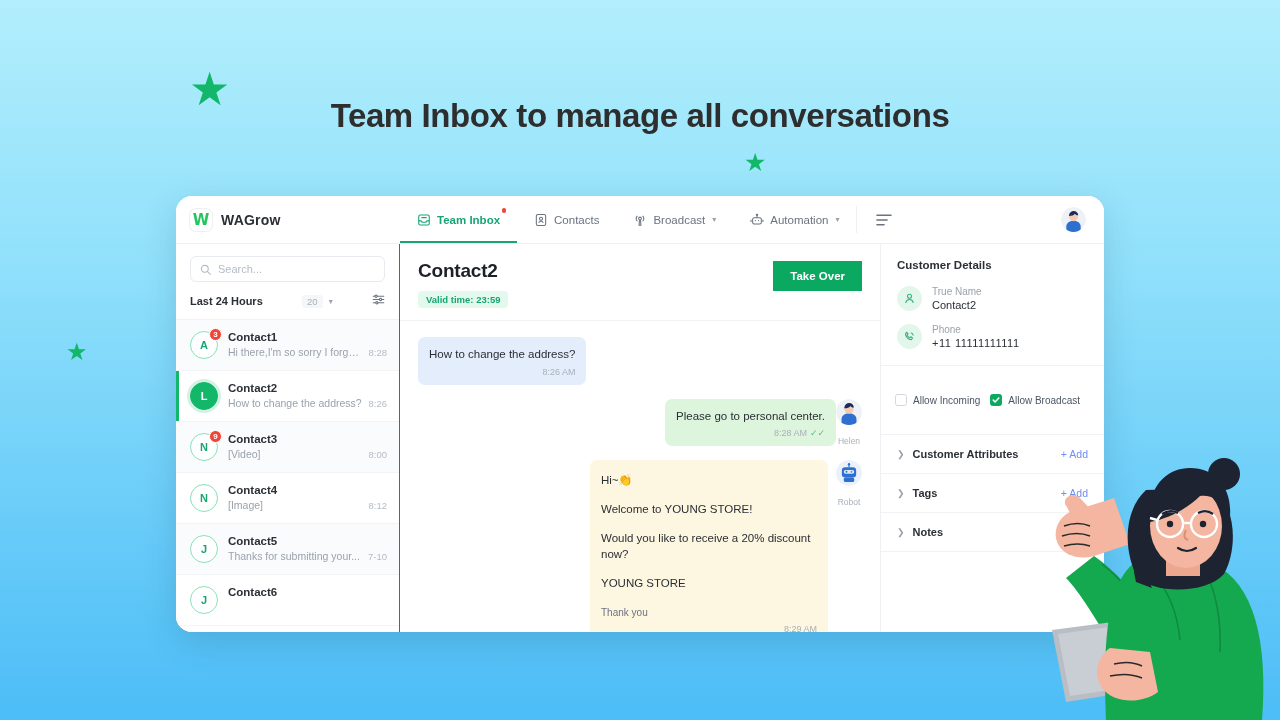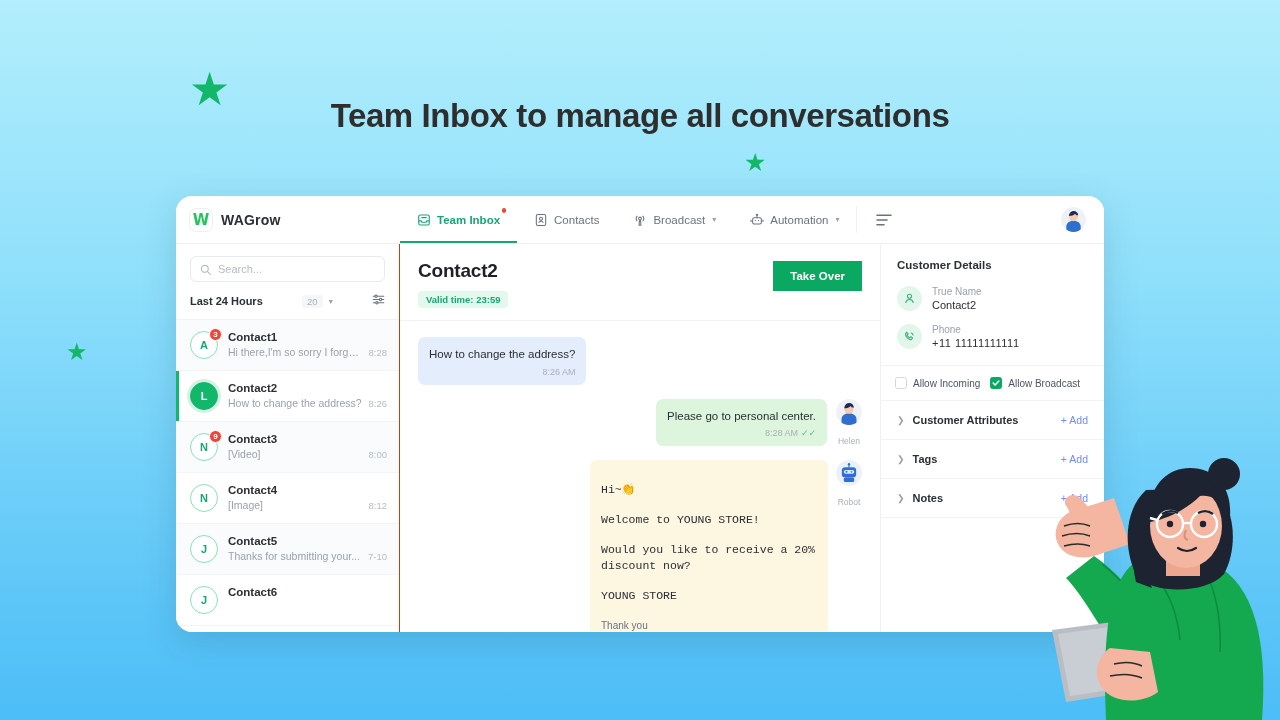--- a/index.html
+++ b/index.html
@@ -146,29 +146,29 @@
     font-size:9.5px; font-weight:bold; padding:3px 8px; border-radius:4px;
   }
   .takeover {
     position:absolute; right:18px; top:17px;
     background:#0aa860; color:#fff; border:none; border-radius:0;
     font-size:11.5px; font-weight:bold; padding:9px 17px; cursor:pointer;
     font-family:"Liberation Sans",sans-serif;
   }
   .msgs { flex:1; padding:16px 18px 0; overflow:hidden; }
   .msg-row { display:flex; margin-bottom:14px; }
-  .msg-row.out { justify-content:flex-end; align-items:flex-start; gap:9px; }
+  .msg-row.out { justify-content:flex-end; align-items:flex-start; gap:0; }
   .bubble {
     border-radius:7px; padding:9px 11px 6px; max-width:252px;
     font-size:11.5px; color:#2b2f36; line-height:1.45;
   }
   .bubble.in  { background:#e3edfb; }
   .bubble.out { background:#ddf5dd; }
   .bubble.bot { background:#fdf6e0; max-width:248px; padding-bottom:8px; }
-  .bubble p { margin:13px 0 12px;font-family:Liberation Mono, monospace; }
+  .bubble p { margin:3px 0 12px; }
   .bubble p:last-of-type { margin-bottom:0; }
   .b-thanks { font-size:10px; color:#6b7280; margin-top:14px; }
   .b-meta { text-align:right; font-size:9px; color:#a9b0ba; margin-top:3px; }
   .tick { color:#5bb98c; margin-left:3px; font-size:9px; }
   .side-av { flex:0 0 26px; text-align:center; }
   .side-av .pic { width:26px;height:26px;border-radius:50%; overflow:hidden; display:block; }
   .side-av .nm { font-size:8.5px; color:#a9b0ba; margin-top:11px; }
   .bot-row { display:flex; gap:8px; align-items:flex-start; justify-content:flex-start; padding-left:172px; }
 
   
@@ -180,21 +180,21 @@
   .field { display:flex; gap:10px; align-items:center; padding:5px 16px 8px; }
   .field-ico {
     width:25px;height:25px;border-radius:50%;background:#e3f6ec;
     display:flex;align-items:center;justify-content:center; flex:0 0 25px;
   }
   .field-lbl { font-size:10px; color:#9aa2ad; margin-bottom:2px; }
   .field-val { font-size:11px; color:#2b2f36; font-weight:500; }
   .field-val.masked { letter-spacing:.5px; }
   .checks {
     display:flex; align-items:center; gap:10px;
-    padding:11px 14px; border-top:1px solid #f0f2f5; border-bottom:1px solid #f0f2f5;
+    padding:28px 14px; border-top:1px solid #f0f2f5; border-bottom:1px solid #f0f2f5;
     margin-top:8px;
   }
   .chk { display:flex; align-items:center; gap:6px; cursor:pointer; }
   .box { width:12px;height:12px;border-radius:2.5px;border:1.3px solid #d3d8de; background:#fff; flex:0 0 12px; }
   .box.on { background:#0aa860; border-color:#0aa860; display:flex;align-items:center;justify-content:center; }
   .chk-lbl { font-size:10px; color:#4b5563; }
   .acc {
     display:flex; align-items:center; gap:8px;
     padding:13px 16px; border-bottom:1px solid #f0f2f5; cursor:pointer;
   }

